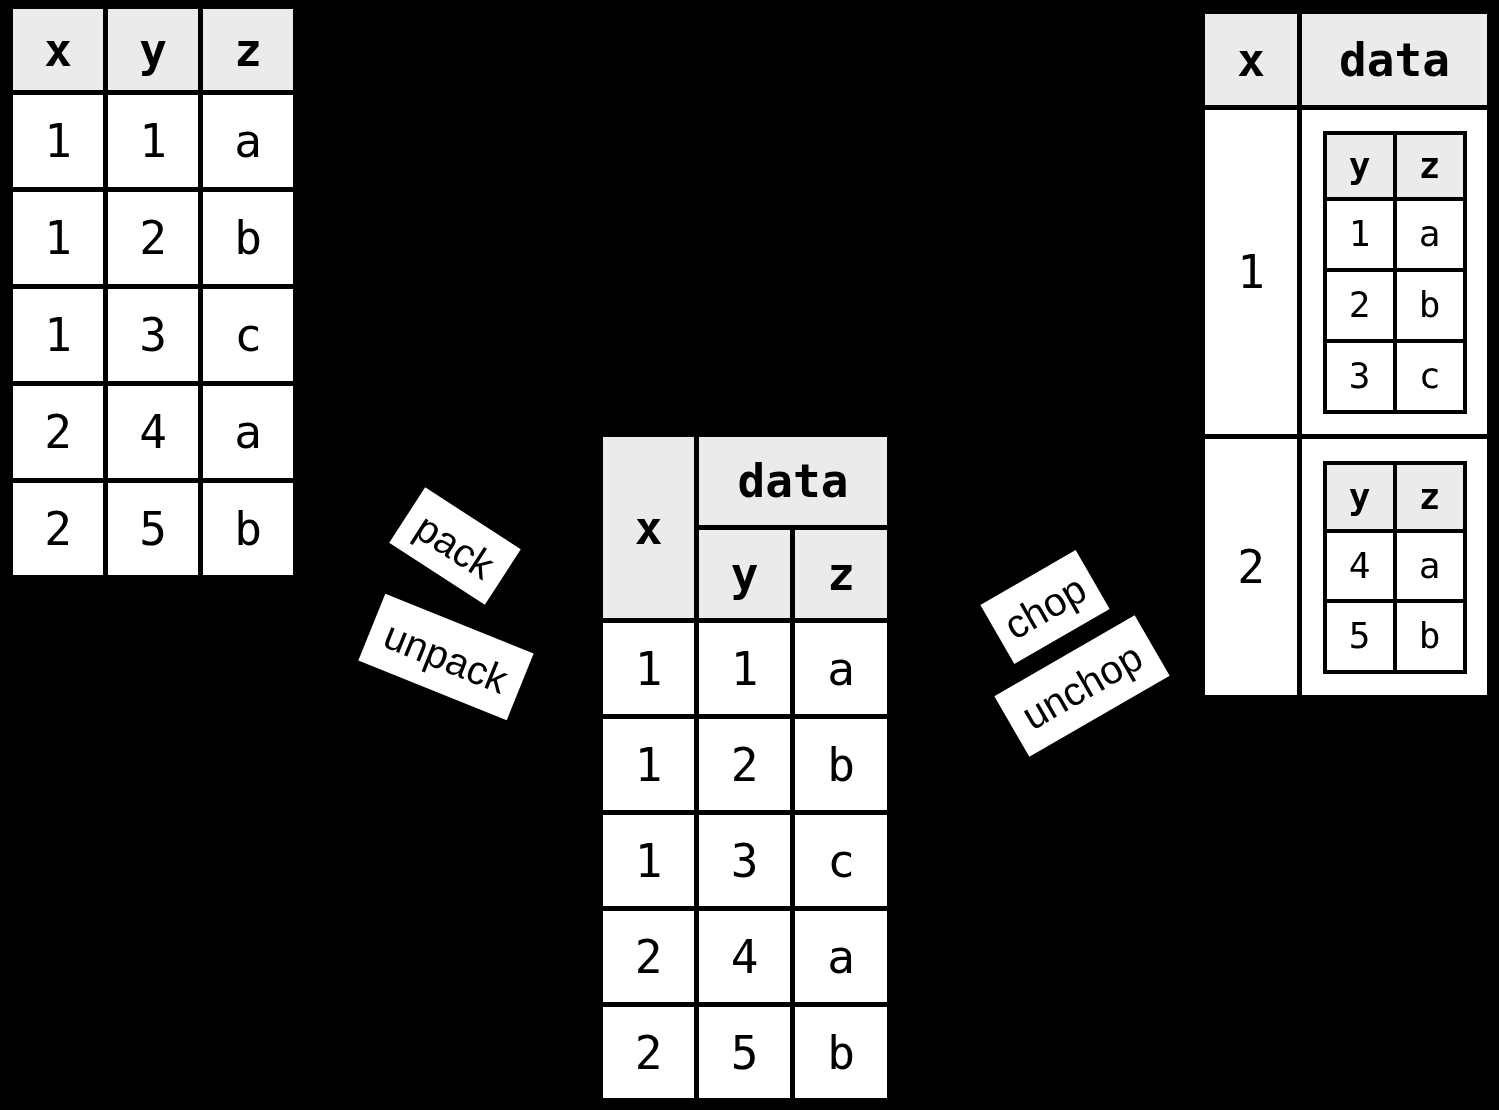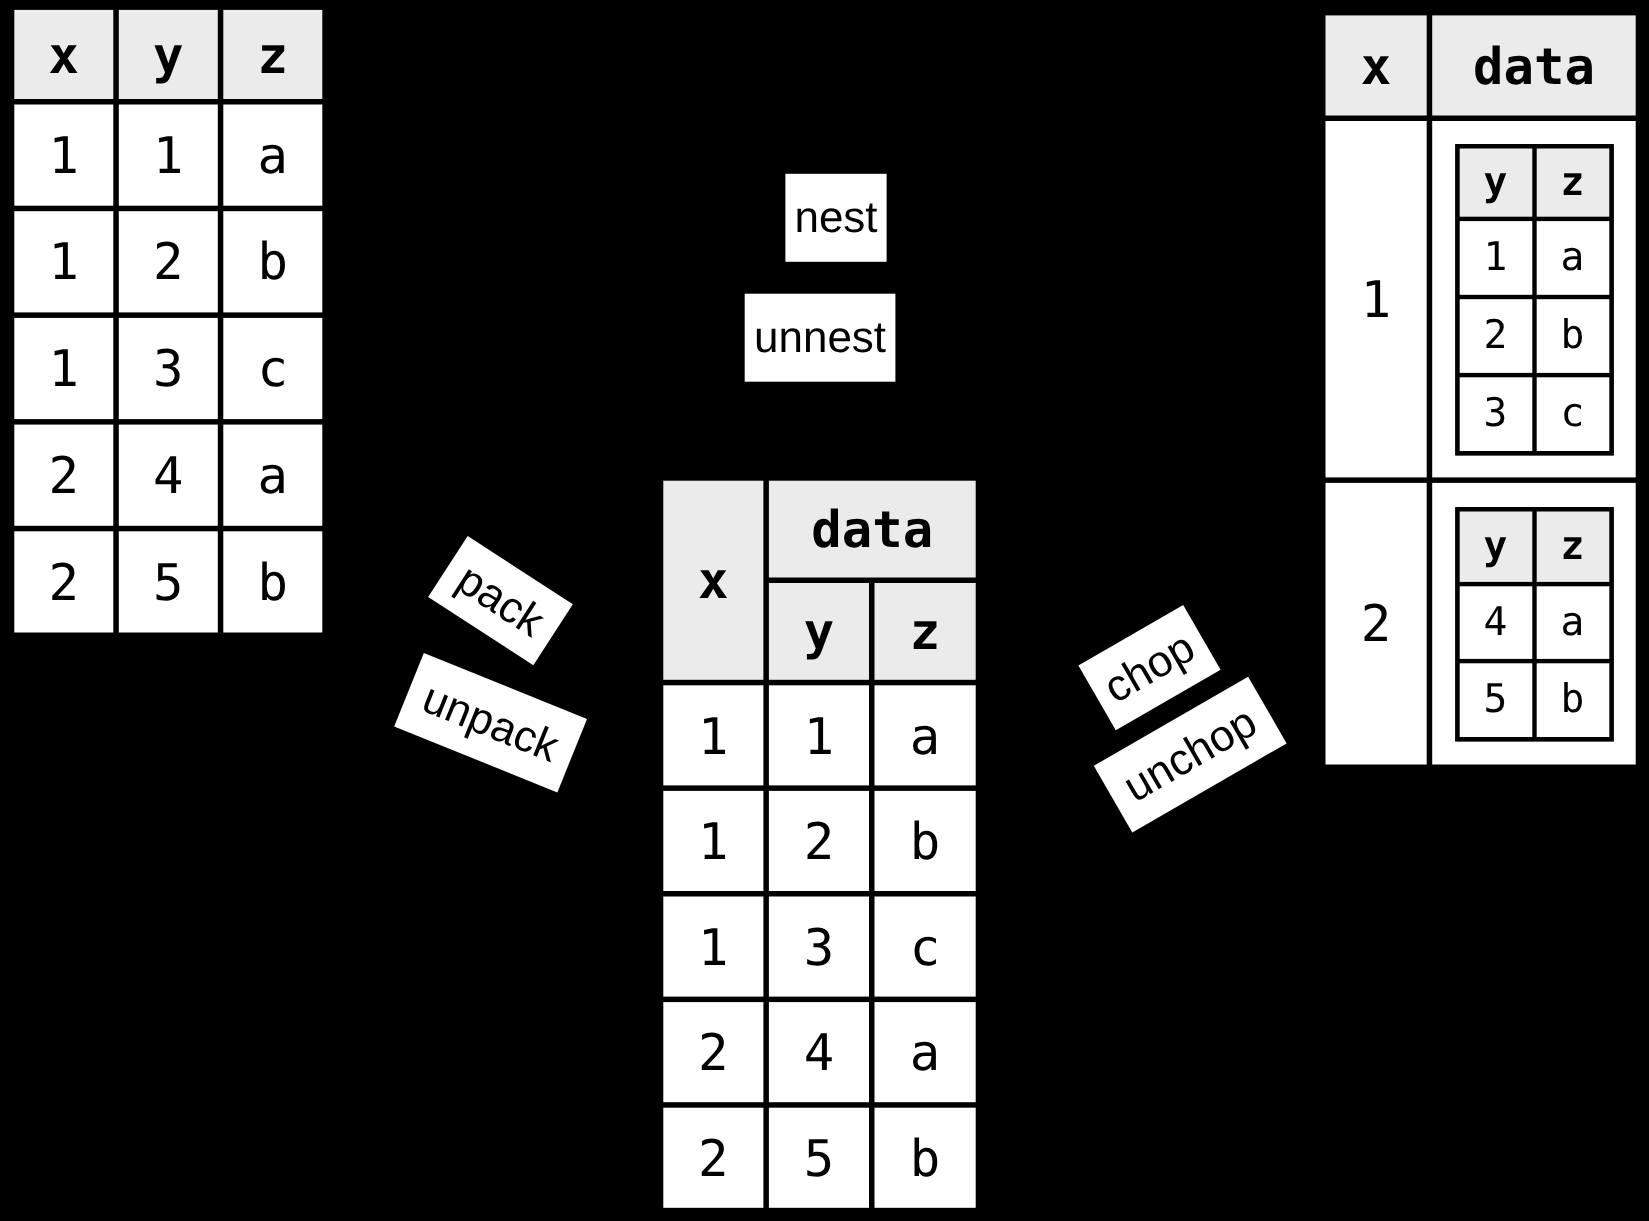--- a/index.html
+++ b/index.html
@@ -77,22 +77,20 @@
     <div class="cell">3</div>
     <div class="cell">c</div>
     <div class="cell">2</div>
     <div class="cell">4</div>
     <div class="cell">a</div>
     <div class="cell">2</div>
     <div class="cell">5</div>
     <div class="cell">b</div>
   </div>
 
-  <div class="label nest">nest</div>
-  <div class="label unnest">unnest</div>
   <div class="label pack">pack</div>
   <div class="label unpack">unpack</div>
   <div class="label chop">chop</div>
   <div class="label unchop">unchop</div>
 
   <div class="tbl packed">
     <div class="cell head hx">x</div>
     <div class="cell head hdata">data</div>
     <div class="cell head hy">y</div>
     <div class="cell head hz">z</div>

